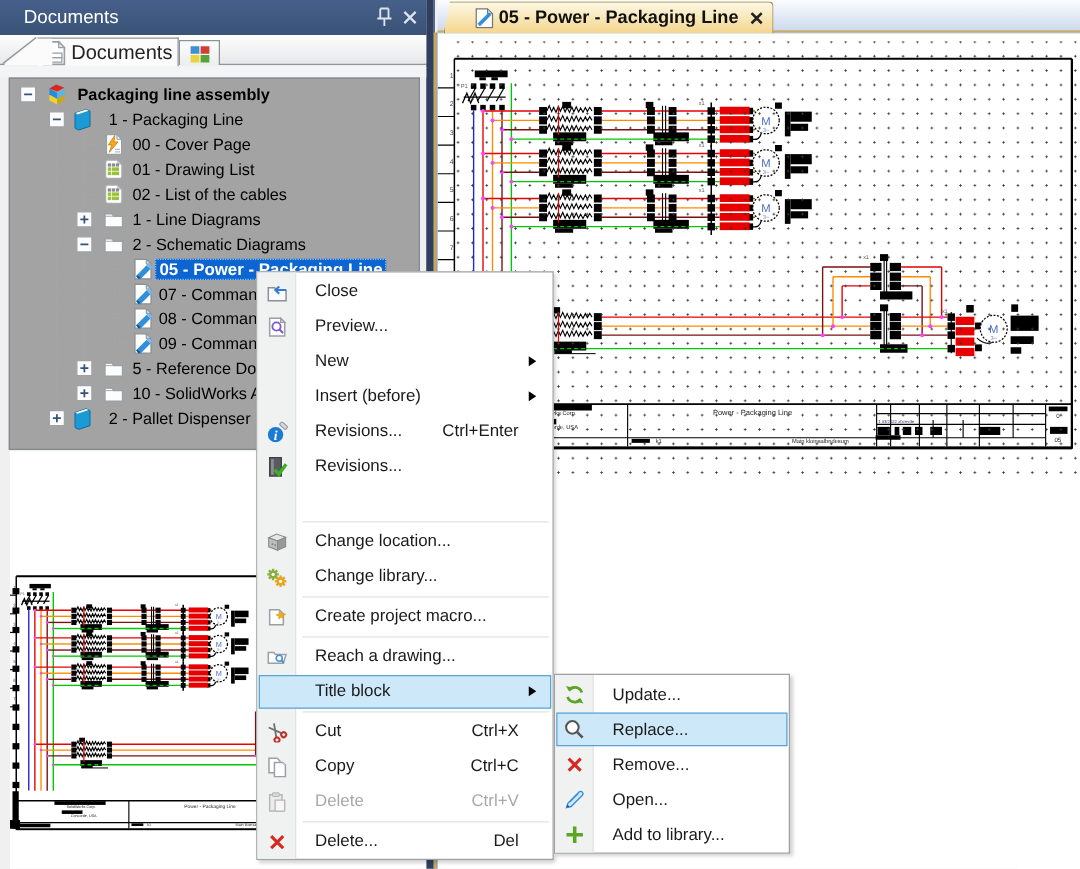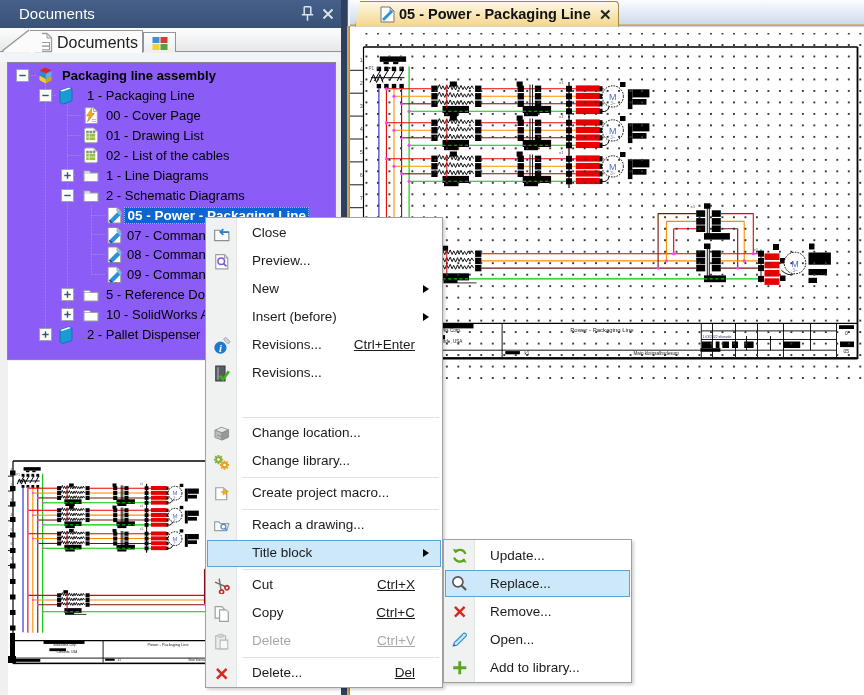--- a/index.html
+++ b/index.html
@@ -7,21 +7,21 @@
   .abs { position:absolute; }
   
   #titlebar { left:0; top:0; width:341px; height:27.5px; background:linear-gradient(#4a6astro, #3a5478); }
   #titlebar { background:linear-gradient(#45608a, #3a5276); color:#fff; font-size:15px; }
   #titletext { left:19px; top:5px; font-size:15px; }
   #tabstrip { left:0; top:27.5px; width:341px; height:24px; background:linear-gradient(#fdfdfd,#e7e8ea); border-bottom:1px solid #8f949b; }
   #padrow { left:0; top:52.5px; width:341px; height:9.5px; background:#f3f4f5; }
   #doctab { left:30px; top:30px; width:113px; height:22.5px; background:#fbfbfc; border-top:1px solid #8f949b; border-right:1px solid #8f949b; z-index:3; }
   #doctab-diag { left:2px; top:29px; width:40px; height:23px; z-index:3; }
   #cubetab { left:143px; top:32px; width:33px; height:19.5px; background:linear-gradient(#fdfdfd,#eceded); border:1px solid #8f949b; border-bottom:none; z-index:2; }
-  #treepanel { left:7px; top:62px; width:329px; height:298px; background:#8b5cf6; border:1px solid #828790; }
+  #treepanel { left:7px; top:62px; width:329px; height:298px; background:#a3a3a3; border:1px solid #828790; }
   #previewpanel { left:8px; top:361px; width:333px; height:334px; background:#fff; }
   
   #strip1 { left:341px; top:0; width:5.6px; height:695px; background:#303f60; }
   #strip2 { left:346.6px; top:0; width:0.8px; height:695px; background:#56688c; }
   #strip3 { left:347.4px; top:26px; width:1.3px; height:669px; background:#c9a850; }
   #strip4 { left:348.7px; top:26px; width:0.8px; height:669px; background:#8a8f96; }
   
   #mditabs { left:349.5px; top:0; width:514.5px; height:26.5px; background:linear-gradient(#fbfdff,#c8d6eb); }
   #mditabs-border { left:349.5px; top:24.2px; width:514.5px; height:2.3px; background:linear-gradient(#d6c28a,#b5a269); }
   #drawtab { left:355px; top:1px; width:264px; height:25.5px; background:linear-gradient(#fdf8e3,#f4d58c); border:1px solid #a08c44; border-bottom:none; border-radius:4px 4px 0 0; clip-path:polygon(0 100%, 5px 0, 100% 0, 100% 100%); z-index:2; }
@@ -31,21 +31,21 @@
   #dots { left:12.5px; top:6.5px; width:502px; height:353px;
      background-image:radial-gradient(circle, #383838 0.72px, transparent 0.92px);
      background-size:11.49px 11.49px; background-position:-1.3px 6.25px; }
   
   .menu { background:#fff; border:1px solid #a0a0a0; box-shadow:2px 2px 3px rgba(0,0,0,0.18); z-index:10; }
   .icostrip { position:absolute; left:0; top:0; bottom:0; width:31px; background:#f0f1f1; border-right:1px solid #e3e3e3; }
   #menu { left:205px; top:216.5px; width:238px; height:471px;padding-left:29px; }
   #submenu { left:443px; top:539px; width:188.5px; height:144px; z-index:11; }
   .mi { position:absolute; left:0; width:100%; height:28px; font-size:13.5px; color:#1a1a1a; }
   .mi .lbl { position:absolute; left:46px; top:5.5px; }
-  .mi .sc { position:absolute; right:27px; top:5.5px;text-decoration:underline; }
+  .mi .sc { position:absolute; right:27px; top:5.5px; }
   .mi.dis { color:#a8a8a8; }
   .sep { position:absolute; left:36px; right:3px; height:1px; background:#e2e2e2; }
   .hl { position:absolute; background:#cde9f9; border:1px solid #5aa3d6; }
   .arrow { position:absolute; width:0; height:0; border-left:6px solid #000; border-top:4.5px solid transparent; border-bottom:4.5px solid transparent; }
   .ico { position:absolute; left:7px; top:5px; width:17.5px; height:17.5px; }
   
   .trow { position:absolute; font-size:13px; color:#000; white-space:nowrap; }
 </style>
 </head>
 <body>

